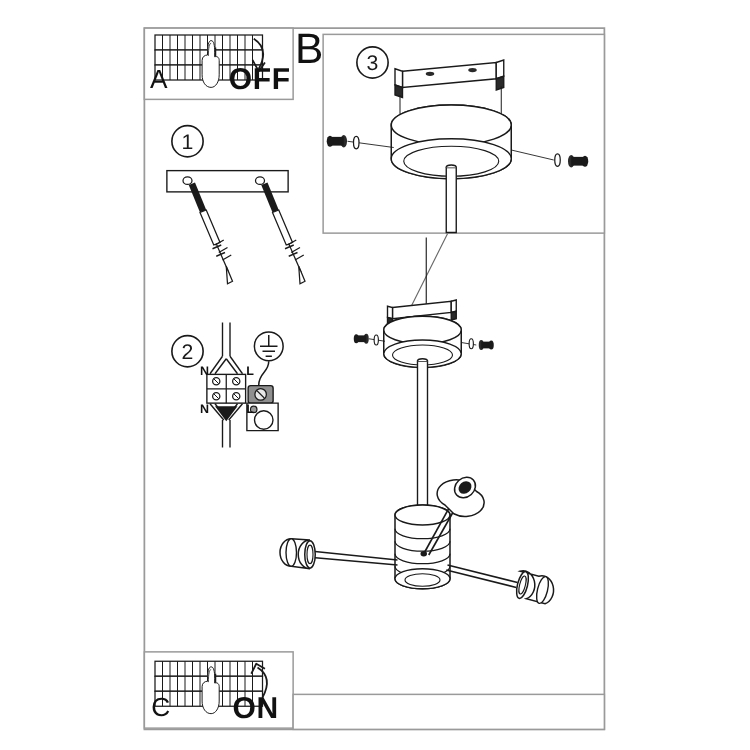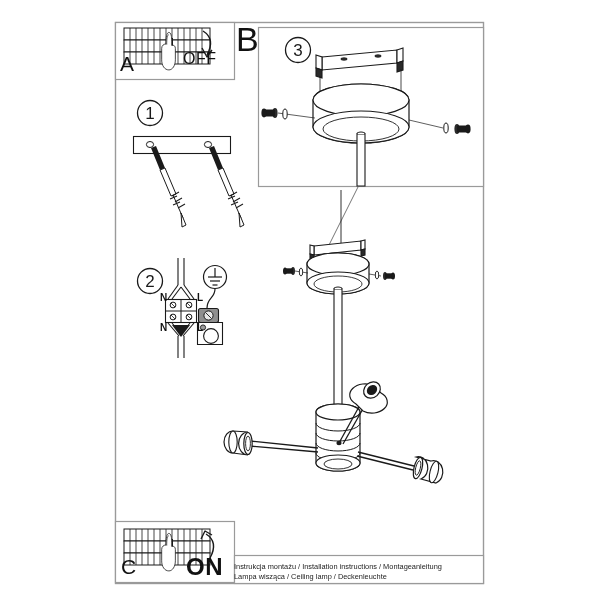--- a/index.html
+++ b/index.html
@@ -4,21 +4,21 @@
 <style>
   html,body{margin:0;padding:0;background:#ffffff;}
   body{width:600px;height:600px;position:relative;overflow:hidden;
        font-family:"Liberation Sans",sans-serif;color:#1a1a1a;}
   .stage{position:absolute;left:0;top:0;width:600px;height:600px;}
   svg{display:block;}
   .lbl{position:absolute;font-family:"Liberation Sans",sans-serif;color:#111;}
   #letterA{left:120px;top:52px;font-size:21px;}
   #letterB{left:236px;top:22px;font-size:34px;line-height:34px;}
   #letterC{left:121px;top:555px;font-size:21px;}
-  #offText{left:183px;top:50px;font-size:16px;font-weight:normal;letter-spacing:.5px;}
+  #offText{left:183px;top:50px;font-size:24px;font-weight:bold;letter-spacing:.5px;}
   #onText{left:186px;top:553px;font-size:24px;font-weight:bold;letter-spacing:.5px;}
   #footer{left:234px;top:562px;font-size:7.4px;line-height:10.4px;color:#222;white-space:pre-line;}
   .nl{position:absolute;font-size:10px;font-weight:bold;color:#111;}
 </style>
 </head>
 <body>
 
 <div class="stage">
 
 <svg width="600" height="600" viewBox="0 0 600 600">
@@ -313,16 +313,14 @@
 <div class="lbl" id="letterC">C</div>
 
 <div class="lbl" id="offText">OFF</div>
 <div class="lbl" id="onText">ON</div>
 
 <div class="nl" style="left:160px;top:292px;">N</div>
 <div class="nl" style="left:197px;top:292px;">L</div>
 <div class="nl" style="left:160px;top:322px;">N</div>
 <div class="nl" style="left:197px;top:322px;">L</div>
 
-<div class="lbl" id="footer">Instrukcja montażu / Installation instructions / Montageanleitung
-Lampa wisząca / Ceiling lamp / Deckenleuchte</div>
 
 </div>
 
 </body></html>

